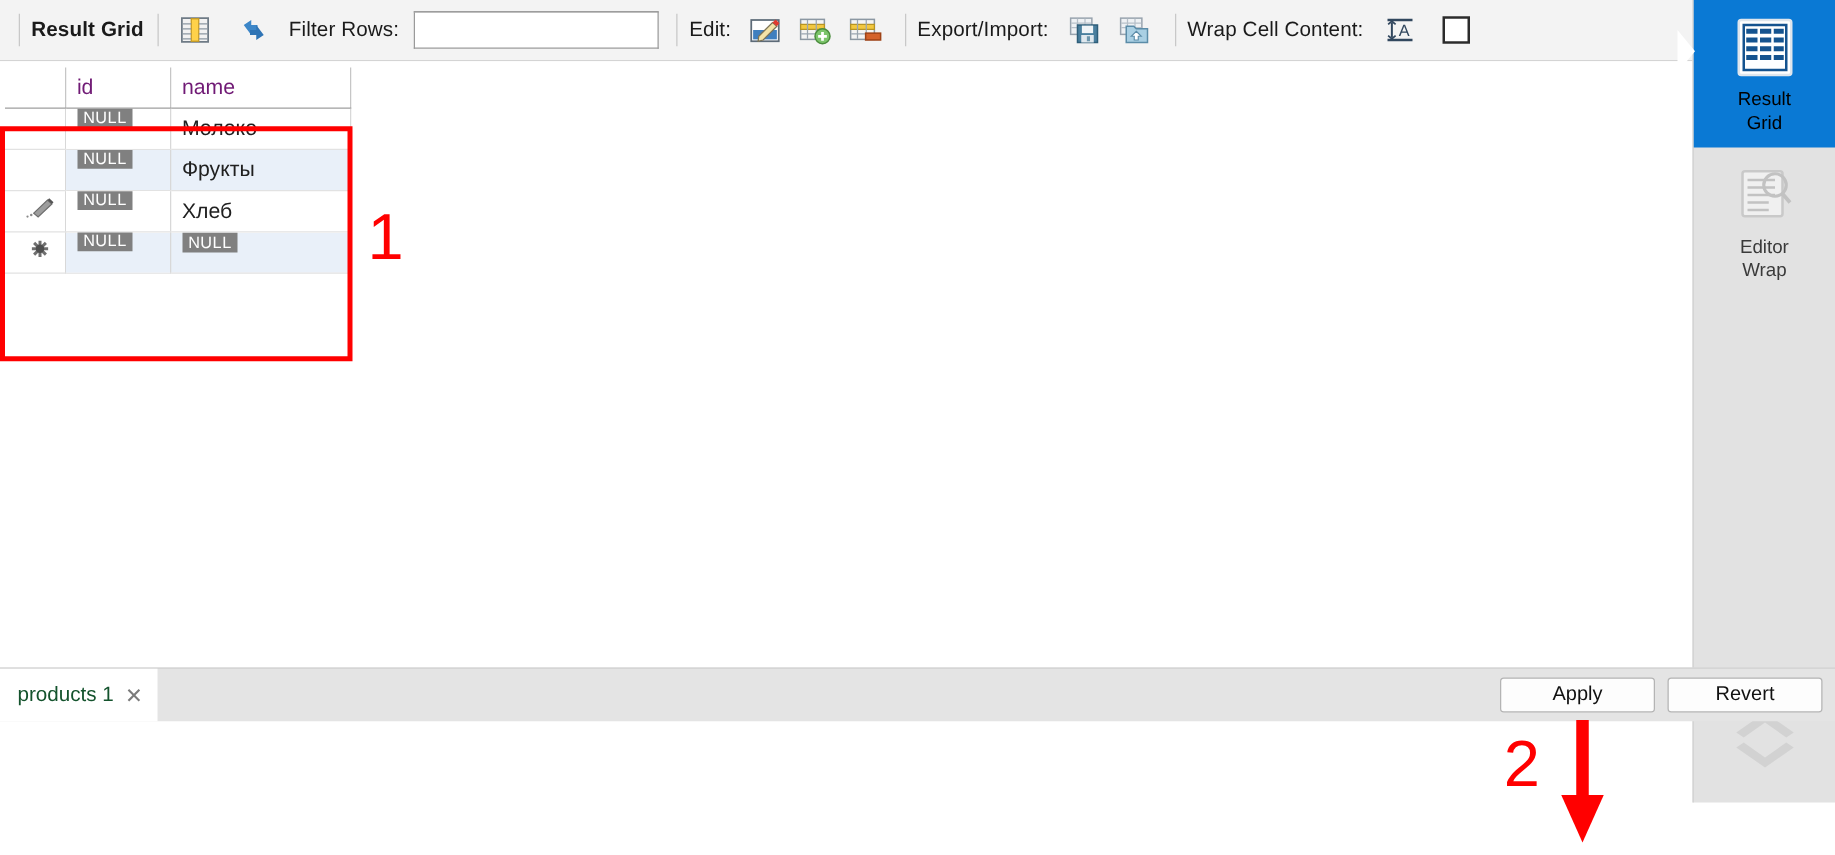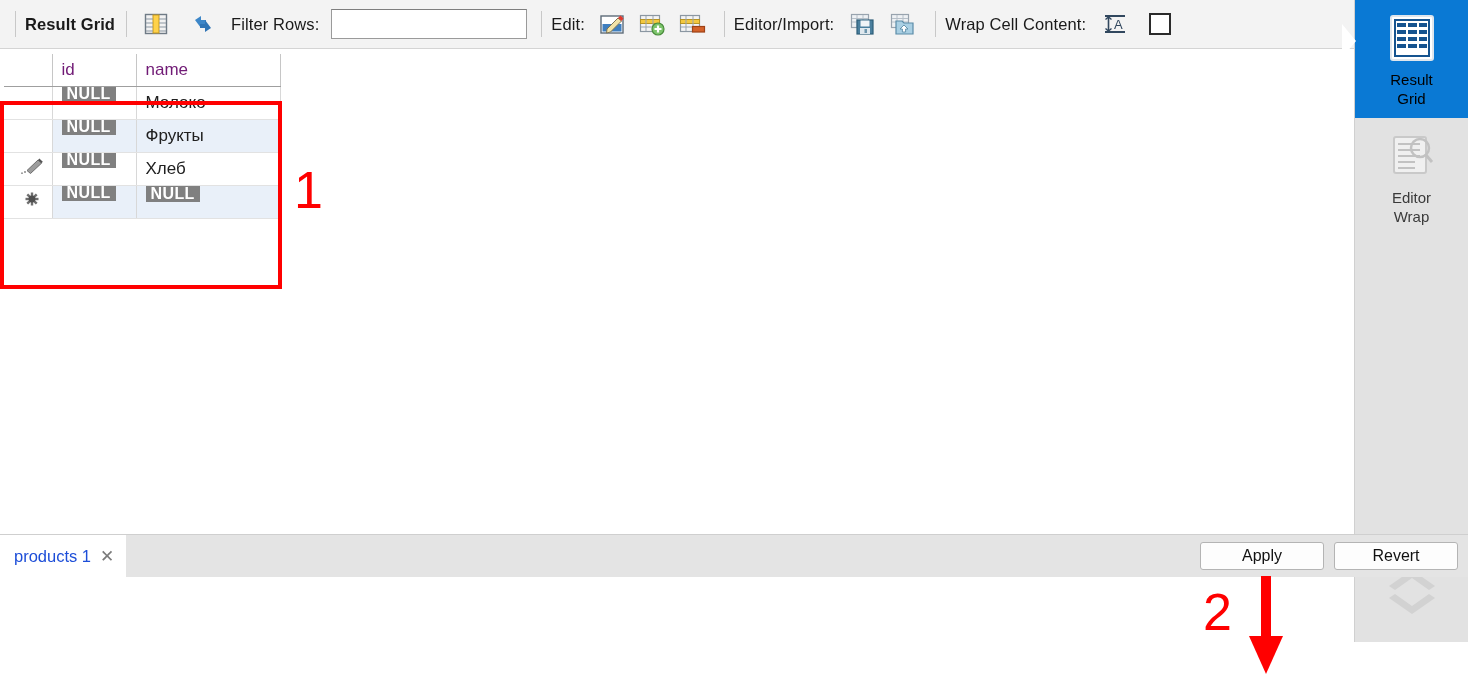--- a/index.html
+++ b/index.html
@@ -145,22 +145,22 @@
   tr.row-even td { background: #e9f0f9; }
   td.marker-cell {
     background: #ffffff !important;
     padding: 0;
     text-align: center;
   }
   .null-badge {
     display: inline-block;
     background: #808080;
     color: #ffffff;
-    font-size: 16px;
-    font-weight: bold;
+    font-size: 13px;
+    font-weight: normal;
     letter-spacing: 0.4px;
     line-height: 14px;
     padding: 1px 5px 1px 5px;
     vertical-align: top;
     position: relative;
     top: -7px;
   }
   td.cell-id { position: relative; padding-left: 5px; }
   td.cell-name { padding-left: 11px; }
   td.cell-name .null-badge { top: -6px; }
@@ -269,21 +269,21 @@
   .tab-strip {
     display: flex;
     align-items: center;
     height: 42px;
     background: #ffffff;
     padding: 0 12px 0 14px;
     flex: none;
   }
   .tab-title {
     font-size: 16.5px;
-    color: #1d4ed8;
+    color: #14532d;
     margin-right: 9px;
   }
   .tab-close {
     font-size: 17px;
     color: #7b7b7b;
     line-height: 1;
     cursor: default;
   }
   .bottom-filler { flex: 1 1 auto; height: 42px; }
   .btn {
@@ -381,21 +381,21 @@
               <line x1="3" y1="16" x2="21" y2="16"></line>
                 <line x1="8" y1="5" x2="8" y2="20"></line>
               <line x1="15" y1="5" x2="15" y2="20"></line>
             </g>
             <rect x="14.5" y="15.5" width="12" height="5.5" fill="#d4622a" stroke="#9e4216" stroke-width="1.2"></rect>
           </svg>
         </span>
 
         <div class="tb-sep" style="margin-left:12px"></div>
 
-        <span class="tb-label">Editor/Import:</span>
+        <span class="tb-label">Export/Import:</span>
 
         <span class="tb-btn" style="margin-left:10px">
           <svg width="28" height="26" viewBox="0 0 28 26">
             <rect x="2.5" y="3.5" width="17" height="13" fill="#eef1f4" stroke="#98a3ae" stroke-width="1.2"></rect>
             <g stroke="#b6bfc8" stroke-width="1">
               <line x1="3" y1="7.5" x2="19" y2="7.5"></line>
                 <line x1="3" y1="11" x2="19" y2="11"></line>
               <line x1="8" y1="4" x2="8" y2="16"></line>
                 <line x1="14" y1="4" x2="14" y2="16"></line>
             </g>

